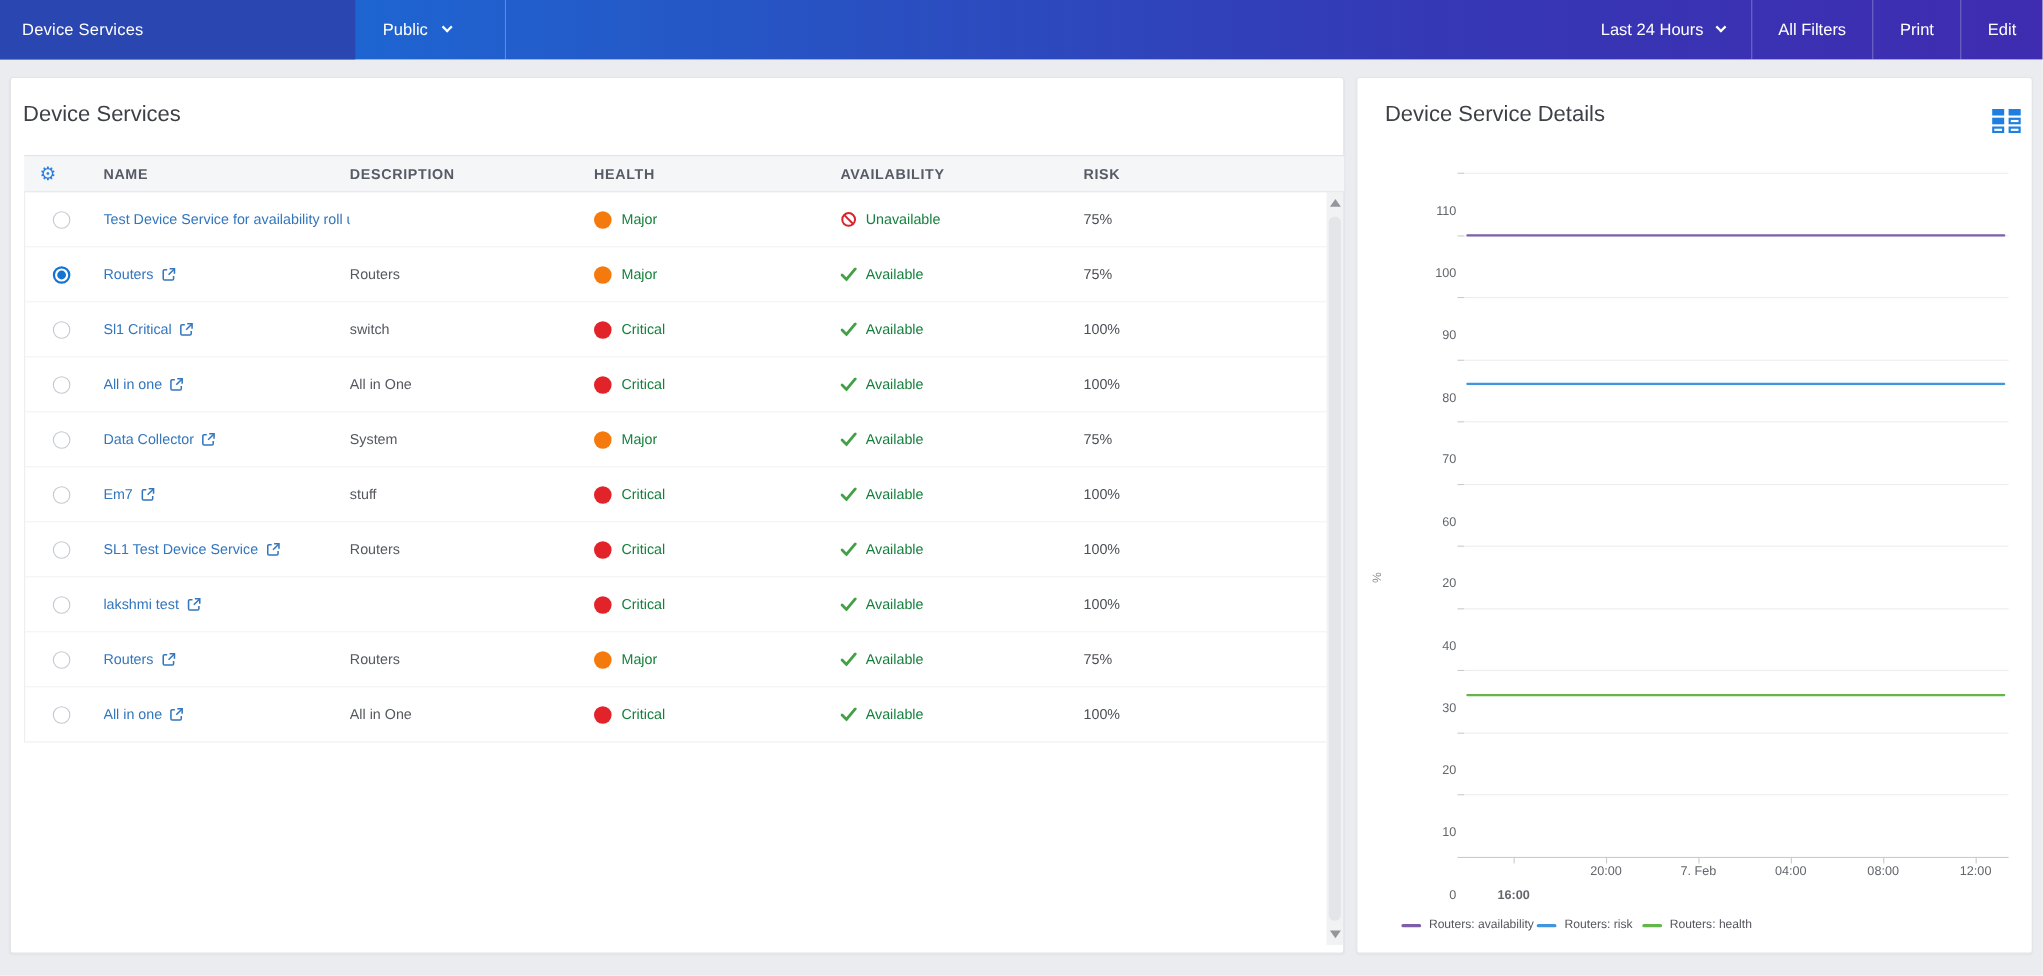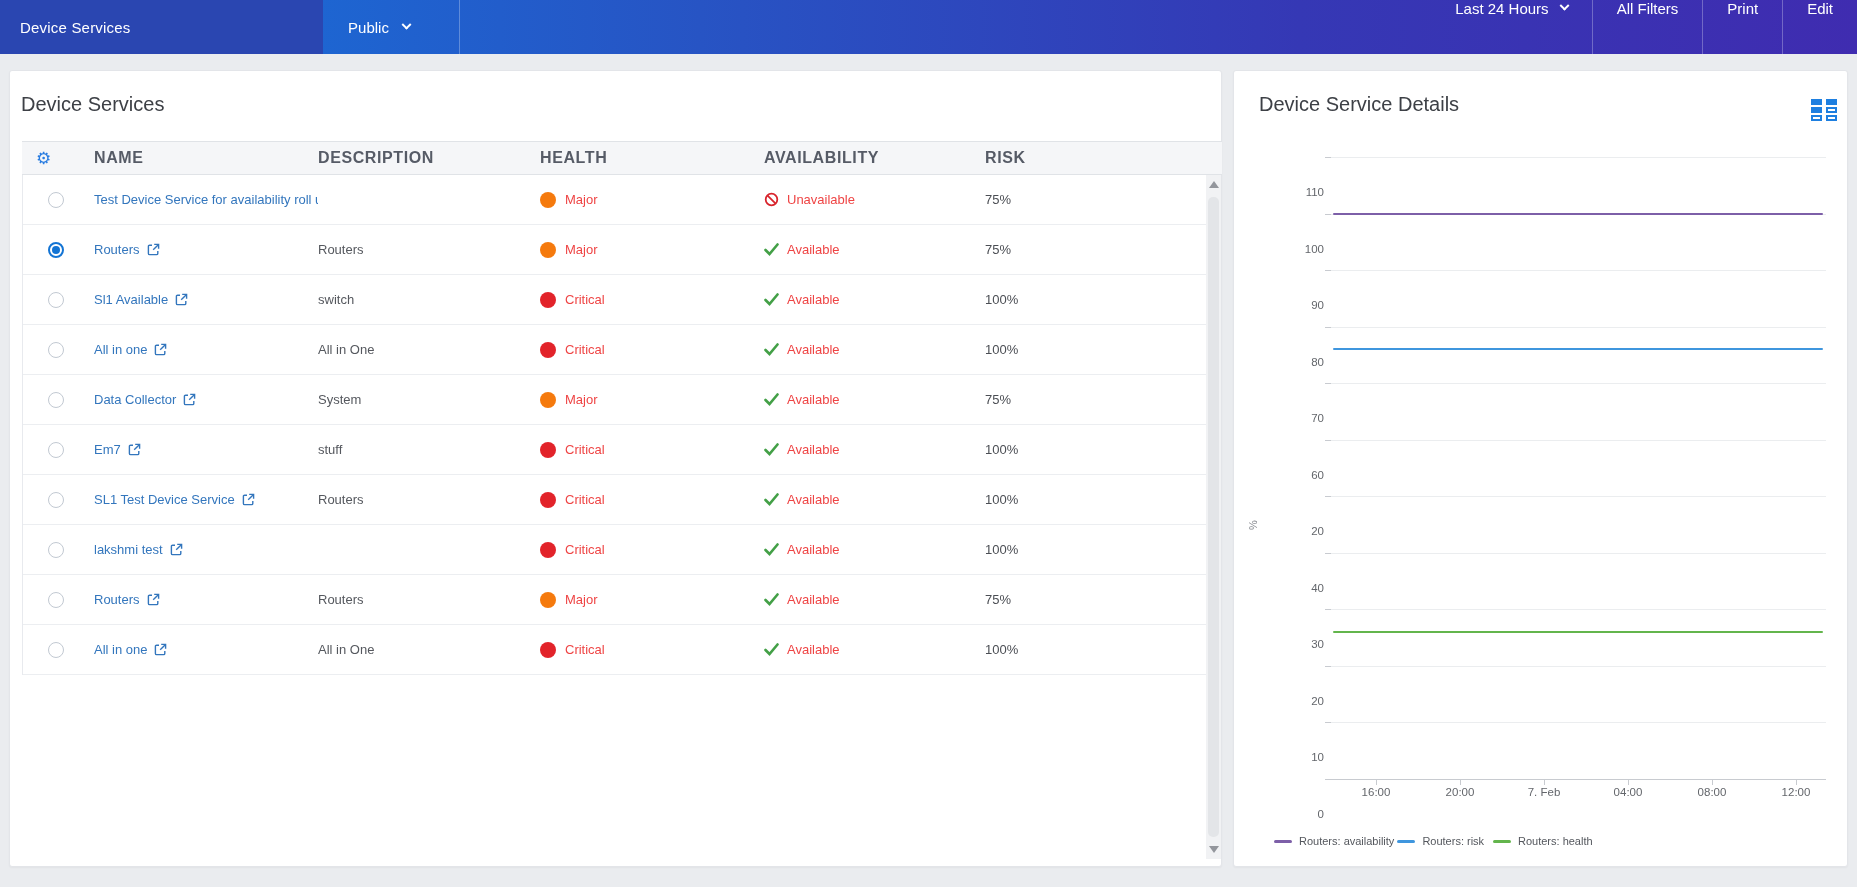--- a/index.html
+++ b/index.html
@@ -10,52 +10,52 @@
   .topbar { position:absolute; left:0; top:0; width:1857px; height:54px;
     background:linear-gradient(90deg,#1d66d2 300px,#2754c4 700px,#3538b5 1300px,#3f2cb0 1857px); }
   .topbar-left { position:absolute; left:0; top:0; width:323px; height:54px; background:#2a46b1;
     display:flex; align-items:center; padding-left:20px; }
   .topbar-title { color:#fff; font-size:15px; letter-spacing:.2px; }
   .topbar-tab { position:absolute; left:323px; top:0; height:54px; width:112px;
     display:flex; align-items:center; justify-content:center; gap:14px; color:#fff; font-size:15px; cursor:pointer; }
   .chev { width:7px; height:7px; border-right:2px solid #fff; border-bottom:2px solid #fff;
     transform:rotate(45deg) translate(-2px,-2px); display:inline-block; }
   .tb-divider { position:absolute; top:0; width:1px; height:54px; background:rgba(255,255,255,.28); }
-  .topbar-right { position:absolute; right:0; top:0; height:54px; display:flex; align-items:flex-start; }
+  .topbar-right { position:absolute; right:0; top:0; height:54px; display:flex; align-items:center; }
   .tb-item { display:flex; align-items:center; gap:12px; color:#fff; font-size:15px; padding:0 24px; cursor:pointer; }
   .tb-sep { width:1px; height:54px; background:rgba(255,255,255,.28); }
 
   
   .card { position:absolute; top:70px; background:#fff; border:1px solid #e3e5e9; border-radius:3px;
     box-shadow:0 1px 2px rgba(0,0,0,.04); }
   .card-left  { left:9px;    width:1213px; height:797px; }
   .card-right { left:1233px; width:615px;  height:797px; }
   .card-title { position:absolute; left:11px; top:22px; font-size:20px; color:#3d4046; }
   .card-right .card-title { left:25px; }
 
   
   .table { position:absolute; left:12px; top:70px; width:1200px; }
   .thead { display:grid; grid-template-columns:72px 224px 222px 224px 221px auto; align-items:center;
     height:34px; background:#f5f6f8; border-top:1px solid #e0e3e7; border-bottom:1px solid #e0e3e7; }
-  .th { font-size:16px; font-weight:bold; color:#565b66; letter-spacing:.6px; }
+  .th { font-size:13px; font-weight:bold; color:#565b66; letter-spacing:.6px; }
   .gear { color:#2a7de1; font-size:17px; line-height:1; padding-left:14px; cursor:pointer; }
   .rows { border-left:1px solid #e8eaee; width:1184px; }
   .trow { display:grid; grid-template-columns:71px 224px 222px 224px 221px auto; align-items:center;
     height:50px; border-bottom:1px solid #eceef1; background:#fff; }
   .c-radio { display:flex; justify-content:flex-start; padding-left:25px; }
   .radio { width:16px; height:16px; border:1px solid #c2c9d2; border-radius:50%; background:#fff;
     position:relative; cursor:pointer; }
   .radio.selected { border:2px solid #1374d4; }
   .radio.selected::after { content:""; position:absolute; left:2px; top:2px; width:8px; height:8px;
     border-radius:50%; background:#1374d4; }
   .c-name { display:flex; align-items:center; overflow:hidden; white-space:nowrap; padding-right:2px; }
   .name-link { color:#3376bd; font-size:13px; text-decoration:none; flex:0 0 auto; cursor:pointer; }
   .ext { flex:0 0 auto; margin-left:7px; display:inline-flex; cursor:pointer; }
   .c-desc { font-size:13px; color:#55585e; }
-  .c-health, .c-avail { display:flex; align-items:center; font-size:13px; color:#ef4444; }
+  .c-health, .c-avail { display:flex; align-items:center; font-size:13px; color:#15803d; }
   .dot { width:16px; height:16px; border-radius:50%; margin-right:9px; flex:0 0 auto; }
   .avail-icon { display:inline-flex; margin-right:8px; }
   .c-risk { font-size:13px; color:#4b4e54; }
 
   
   .scrollbar { position:absolute; left:1196px; top:104px; width:15px; height:684px; background:#f1f2f4; }
   .sb-up, .sb-down { position:absolute; left:3px; width:0; height:0; border-left:5px solid transparent;
     border-right:5px solid transparent; cursor:pointer; }
   .sb-up { top:6px; border-bottom:7px solid #93969c; }
   .sb-down { bottom:6px; border-top:7px solid #93969c; }
@@ -167,21 +167,21 @@
               </span>
       <span>Available</span>
     </div>
     <div class="cell c-risk">75%</div>
   </div>
           <div class="trow">
     <div class="cell c-radio">
               <span class="radio"></span>
             </div>
     <div class="cell c-name">
-      <a class="name-link">Sl1 Available</a>
+      <a class="name-link">Sl1 Critical</a>
       <span class="ext">
         <svg width="13" height="13" viewBox="0 0 13 13" fill="none" stroke="#3376bd" stroke-width="1.4">
           <path d="M5 2.2 H2.6 C1.9 2.2 1.4 2.7 1.4 3.4 V10.4 C1.4 11.1 1.9 11.6 2.6 11.6 H9.6 C10.3 11.6 10.8 11.1 10.8 10.4 V8"></path>
           <path d="M7.2 1.4 H11.6 V5.8"></path>
           <path d="M11.3 1.7 L6.2 6.8"></path>
         </svg>
       </span>
     </div>
     <div class="cell c-desc">switch</div>
     <div class="cell c-health">
@@ -454,21 +454,21 @@
         <div class="gl" style="left: 97px; top: 199.091px; width: 495px;"></div>
         <div class="yt" style="left: 91px; top: 199.091px;"></div>
         <div class="yl" style="left: 40px; top: 192.091px;">90</div>
         <div class="gl" style="left: 97px; top: 142.545px; width: 495px;"></div>
         <div class="yt" style="left: 91px; top: 142.545px;"></div>
         <div class="yl" style="left: 40px; top: 135.545px;">100</div>
         <div class="gl" style="left: 97px; top: 86px; width: 495px;"></div>
         <div class="yt" style="left: 91px; top: 86px;"></div>
         <div class="yl" style="left: 40px; top: 79px;">110</div>
         <div class="xt" style="left: 142px; top: 708px;"></div>
-        <div class="xl" style="left: 110px; top: 715px;">16:00</div>
+        <div class="xl" style="left: 110px; top: 737px; font-weight: bold;">16:00</div>
         <div class="xt" style="left: 226px; top: 708px;"></div>
         <div class="xl" style="left: 194px; top: 715px;">20:00</div>
         <div class="xt" style="left: 310px; top: 708px;"></div>
         <div class="xl" style="left: 278px; top: 715px;">7. Feb</div>
         <div class="xt" style="left: 394px; top: 708px;"></div>
         <div class="xl" style="left: 362px; top: 715px;">04:00</div>
         <div class="xt" style="left: 478px; top: 708px;"></div>
         <div class="xl" style="left: 446px; top: 715px;">08:00</div>
         <div class="xt" style="left: 562px; top: 708px;"></div>
         <div class="xl" style="left: 530px; top: 715px;">12:00</div>

